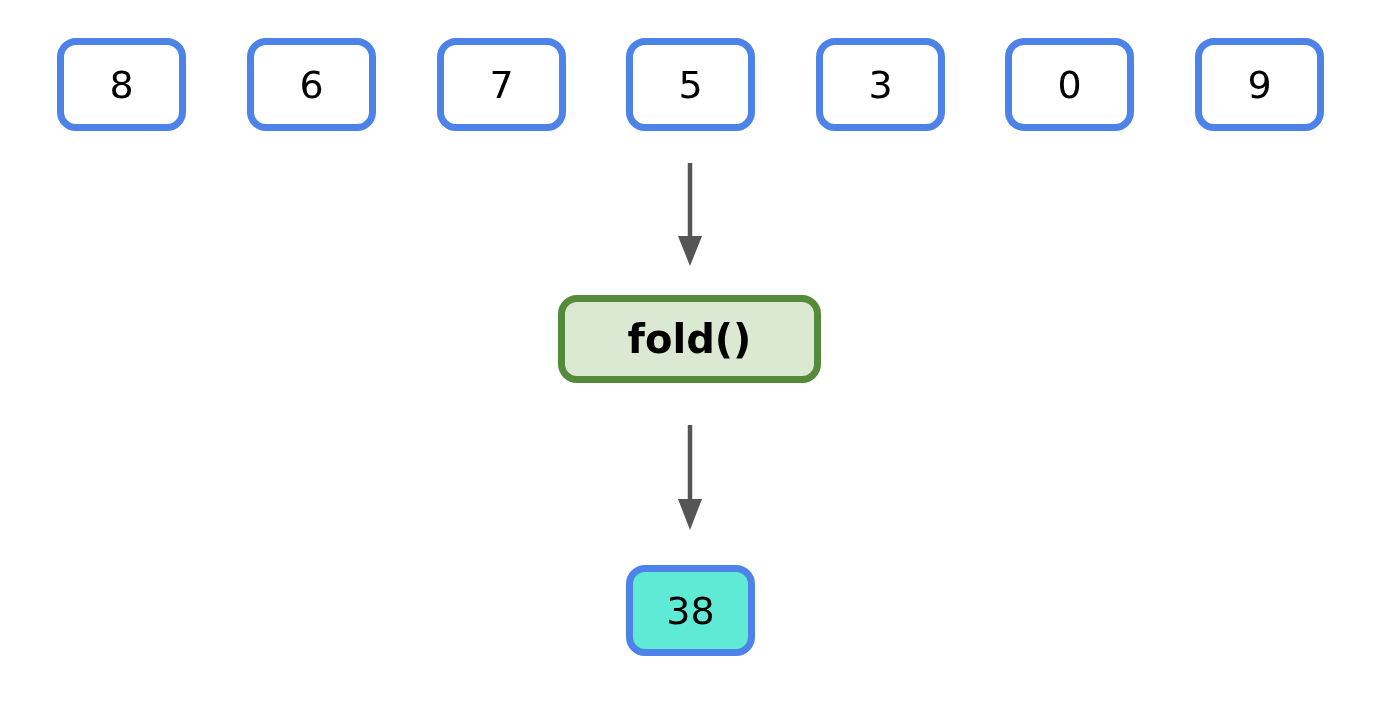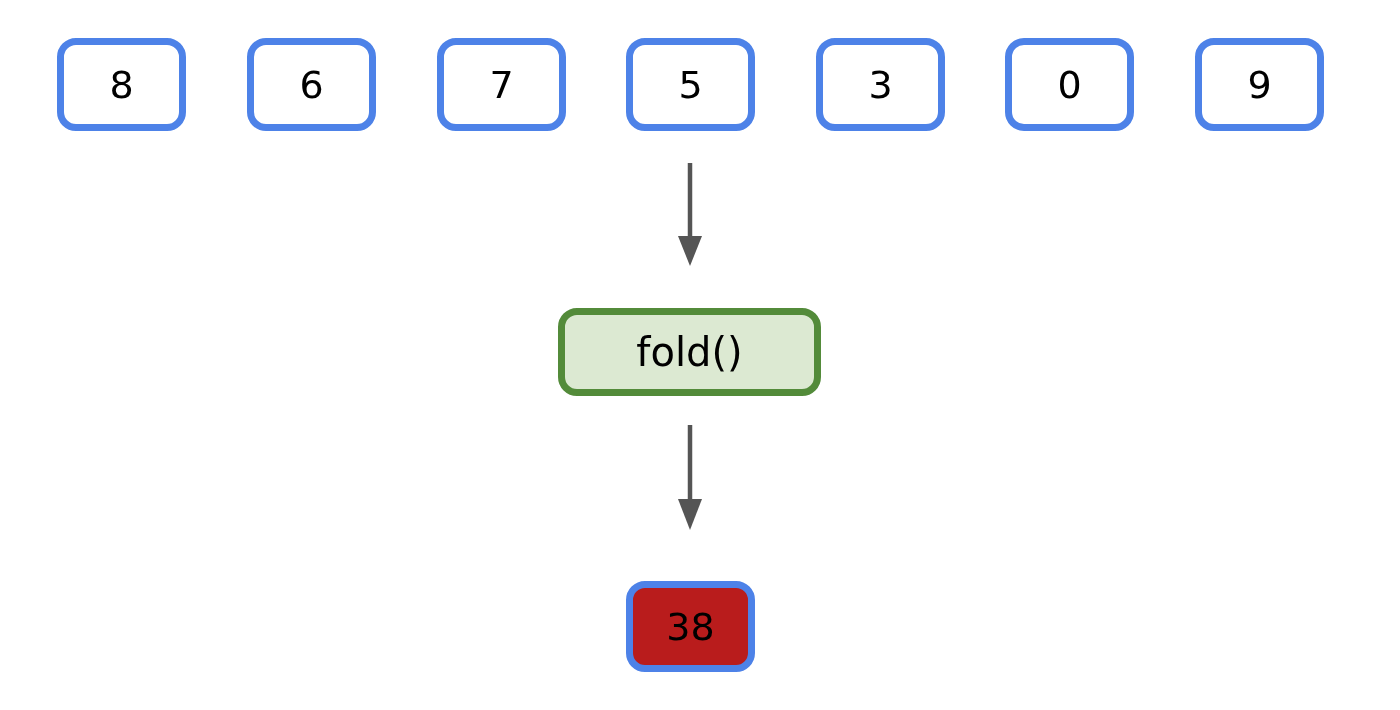--- a/index.html
+++ b/index.html
@@ -33,37 +33,37 @@
     top: 38px;
     border: 7px solid var(--blue);
     border-radius: 19px;
     background: #ffffff;
     font-size: 38px;
     font-weight: 400;
     letter-spacing: 0px;
   }
   .op-node {
     left: 558px;
-    top: 308px;
+    top: 295px;
     width: 263px;
     height: 88px;
     border: 7px solid var(--green);
     border-radius: 19px;
     background: var(--greenfill);
     font-size: 40px;
-    font-weight: 400;
+    font-weight: 700;
   }
   .result-node {
     left: 626px;
-    top: 581px;
+    top: 565px;
     width: 129px;
     height: 91px;
     border: 7px solid var(--blue);
     border-radius: 19px;
-    background: #b91c1c;
+    background: #5eead4;
     font-size: 38px;
     font-weight: 400;
   }
   .arrow-svg {
     position: absolute;
     left: 0;
     top: 0;
     width: 1400px;
     height: 710px;
     pointer-events: none;

